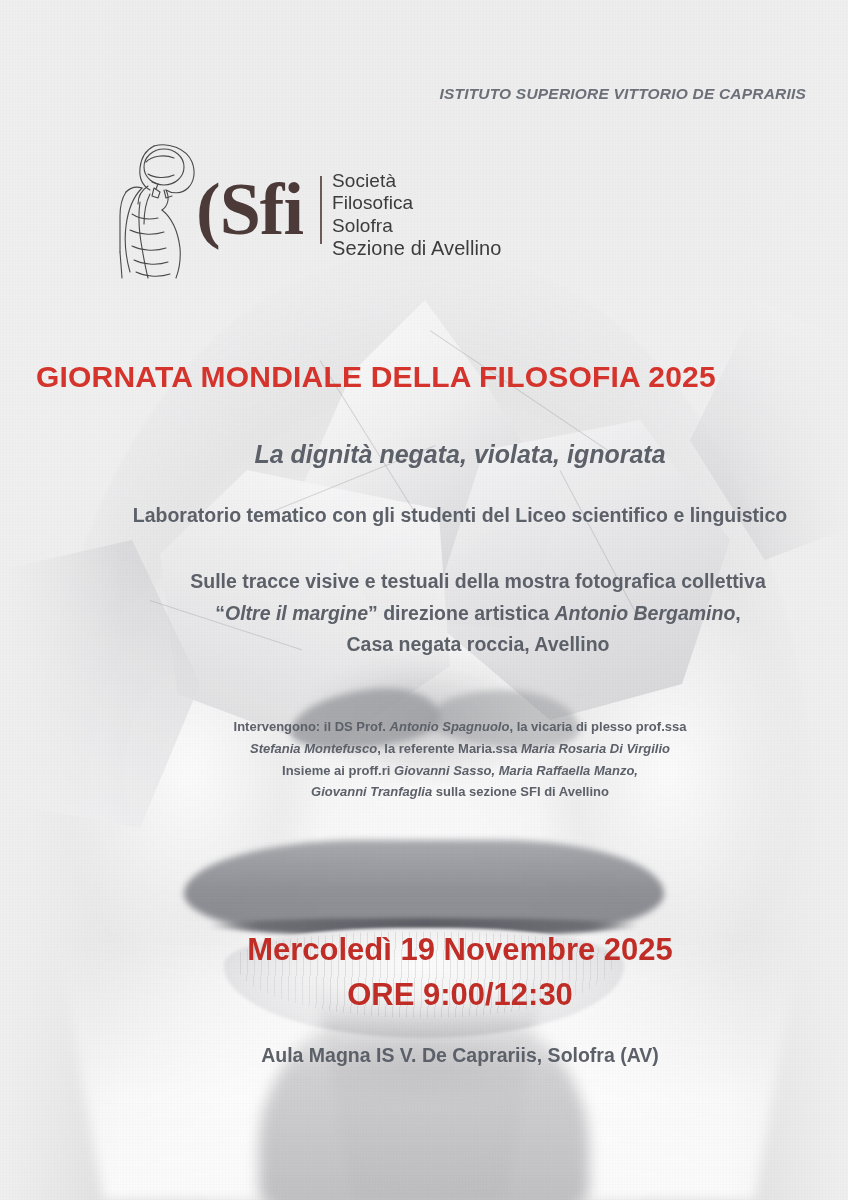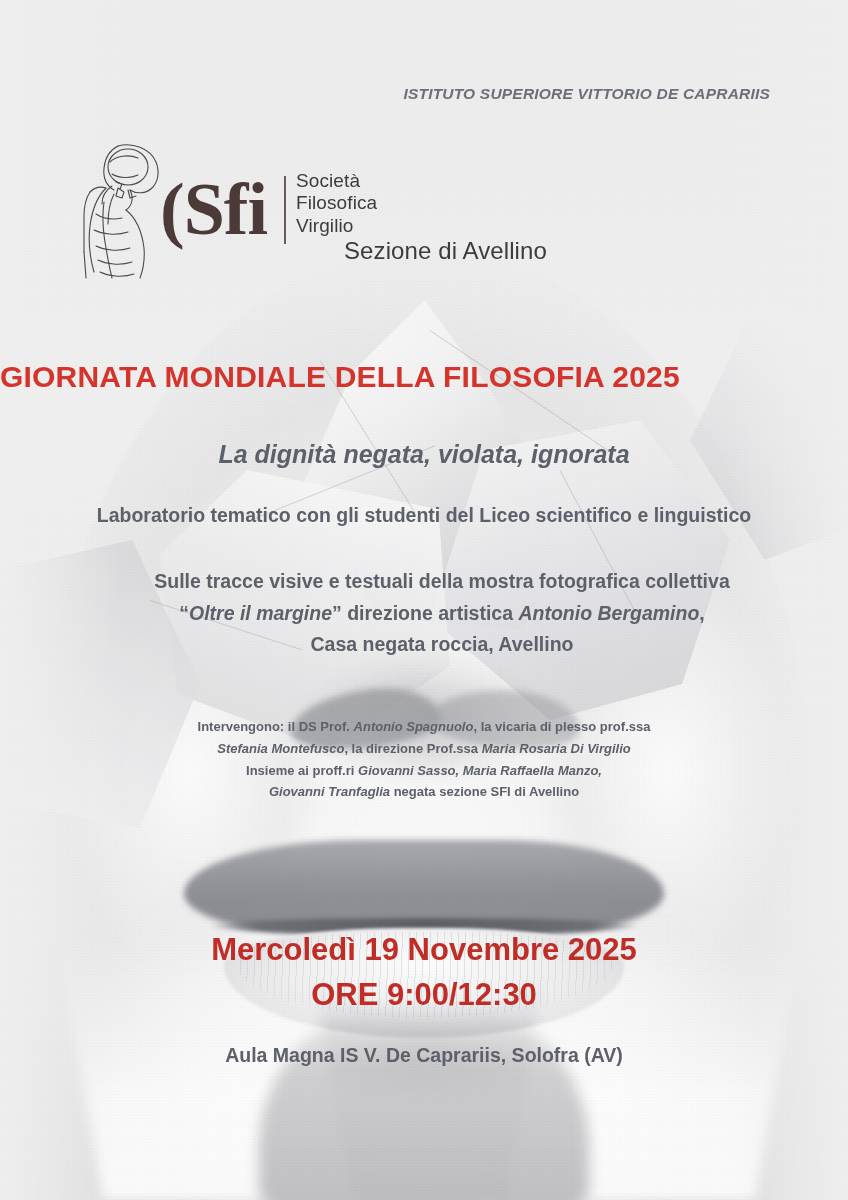--- a/index.html
+++ b/index.html
@@ -6,20 +6,21 @@
   html, body {
     width:848px; height:1200px;
     font-family:"Liberation Sans", sans-serif;
     background:#ffffff;
   }
   #poster {
     position:relative;
     width:848px; height:1200px;
     overflow:hidden;
     background:#86efac;
+    padding-left:36px;
   }
 
   
   .bg-layer { position:absolute; inset:0; overflow:hidden; }
   .bg-base {
     position:absolute; inset:0;
     background:
       radial-gradient(120% 80% at 50% 115%, #c9c9cb 0%, #dcdcdd 32%, #eaeaea 60%, #efeff0 100%),
       linear-gradient(180deg,#ececed 0%, #e9e9ea 40%, #eeeeef 100%);
   }
@@ -171,21 +172,21 @@
   }
   .logo-rule {
     position:absolute; left:212px; top:44px; width:2px; height:68px;
     background:#6a5a58;
   }
   .logo-text {
     position:absolute; left:224px; top:38px;
     font-size:19px; line-height:1.18; color:#3d3b3c;
     letter-spacing:.1px; white-space:nowrap;
   }
-  .logo-text .l4 { font-size:24px;margin-left:48px; }
+  .logo-text .l4 { font-size:20px; }
 
   .title {
     position:absolute; left:0; right:0; top:360px;
     text-align:left;
     font-size:30px; font-weight:bold; letter-spacing:.2px;
     color:#d4342c;
   }
   .subtitle {
     position:absolute; left:0; right:0; top:440px;
     text-align:center;
@@ -301,42 +302,42 @@
           <path d="M12 120 L14 146"></path>
           <path d="M46 56 L44 64 L50 66 L52 60 Z"></path>
           <path d="M56 58 L58 66 L64 64"></path>
         </g>
       </svg>
       <div class="logo-mark">(Sfi</div>
       <div class="logo-rule"></div>
       <div class="logo-text">
         <div class="l1">Società</div>
         <div class="l2">Filosofica</div>
-        <div class="l3">Virgilio</div>
+        <div class="l3">Solofra</div>
         <div class="l4">Sezione di Avellino</div>
       </div>
     </div>
 
     <div class="title">GIORNATA MONDIALE DELLA FILOSOFIA 2025</div>
 
     <div class="subtitle">La dignità negata, violata, ignorata</div>
 
     <div class="lab-line">Laboratorio tematico con gli studenti del Liceo scientifico e linguistico</div>
 
     <div class="expo">
       <div>Sulle tracce visive e testuali della mostra fotografica collettiva</div>
       <div><span>“</span><em class="n">Oltre il margine</em><span>” direzione artistica </span><em class="n">Antonio Bergamino</em><span>,</span></div>
       <div>Casa negata roccia, Avellino</div>
     </div>
 
     <div class="speakers">
       <div><span>Intervengono: il DS Prof. </span><em class="n">Antonio Spagnuolo</em><span>, la vicaria di plesso prof.ssa</span></div>
-      <div><em class="n">Stefania Montefusco</em><span>, la direzione Prof.ssa </span><em class="n">Maria Rosaria Di Virgilio</em></div>
+      <div><em class="n">Stefania Montefusco</em><span>, la referente Maria.ssa </span><em class="n">Maria Rosaria Di Virgilio</em></div>
       <div><span>Insieme ai proff.ri </span><em class="n">Giovanni Sasso, Maria Raffaella Manzo,</em></div>
-      <div><em class="n">Giovanni Tranfaglia</em><span> negata sezione SFI di Avellino</span></div>
+      <div><em class="n">Giovanni Tranfaglia</em><span> sulla sezione SFI di Avellino</span></div>
     </div>
 
     <div class="date">
       <div>Mercoledì 19 Novembre 2025</div>
       <div>ORE 9:00/12:30</div>
     </div>
 
     <div class="venue">Aula Magna IS V. De Caprariis, Solofra (AV)</div>
 
   </div>

